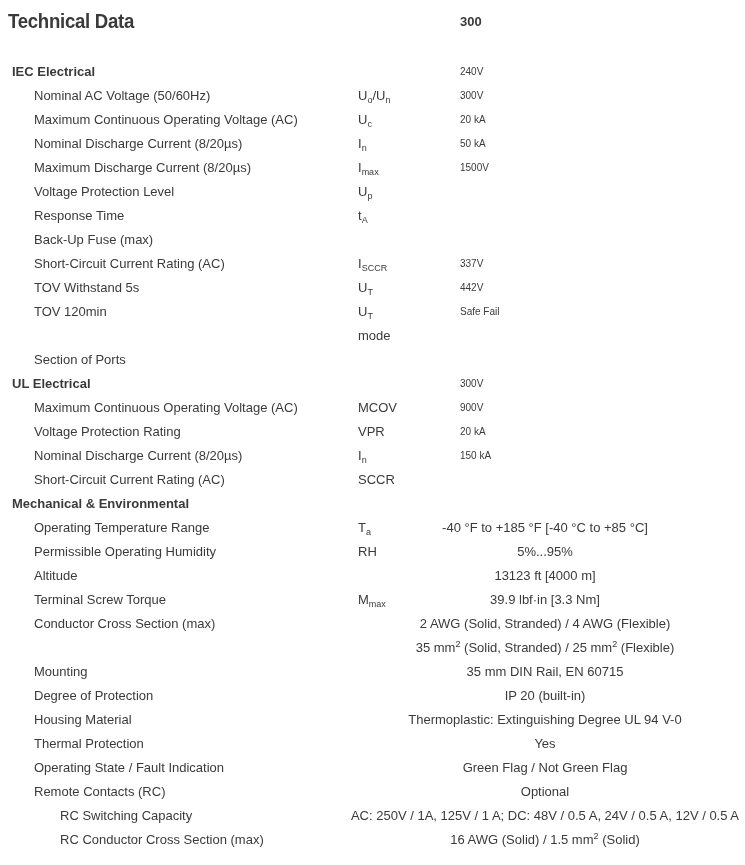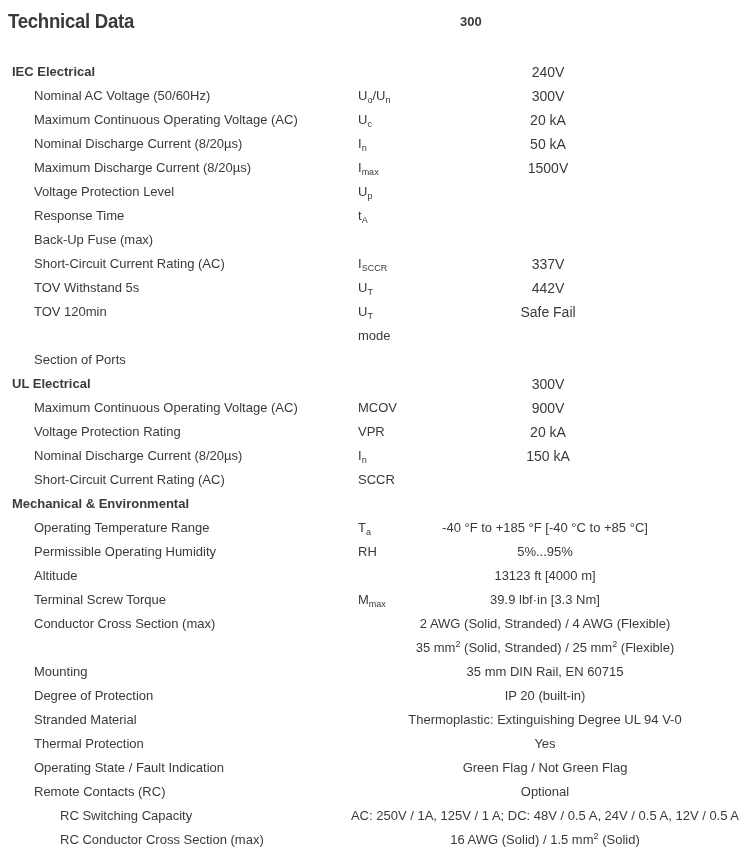--- a/index.html
+++ b/index.html
@@ -93,22 +93,22 @@
     position: relative;
     bottom: -3px;
   }
 
   
   .value-short {
     position: absolute;
     left: 460px;
     top: 0;
     width: 176px;
-    text-align: center;
-    font-size: 14px;
+    text-align: left;
+    font-size: 10px;
     white-space: nowrap;
   }
   
   .value-wide {
     position: absolute;
     left: 348px;
     top: 0;
     width: 394px;
     text-align: center;
     font-size: 13px;
@@ -261,21 +261,21 @@
       <div class="label">Mounting</div>
       <div class="symbol"></div>
       <div class="value-wide">35 mm DIN Rail, EN 60715</div>
     </div>
     <div class="row lvl1">
       <div class="label">Degree of Protection</div>
       <div class="symbol"></div>
       <div class="value-wide">IP 20 (built-in)</div>
     </div>
     <div class="row lvl1">
-      <div class="label">Stranded Material</div>
+      <div class="label">Housing Material</div>
       <div class="symbol"></div>
       <div class="value-wide">Thermoplastic: Extinguishing Degree UL 94 V-0</div>
     </div>
     <div class="row lvl1">
       <div class="label">Thermal Protection</div>
       <div class="symbol"></div>
       <div class="value-wide">Yes</div>
     </div>
     <div class="row lvl1">
       <div class="label">Operating State / Fault Indication</div>

